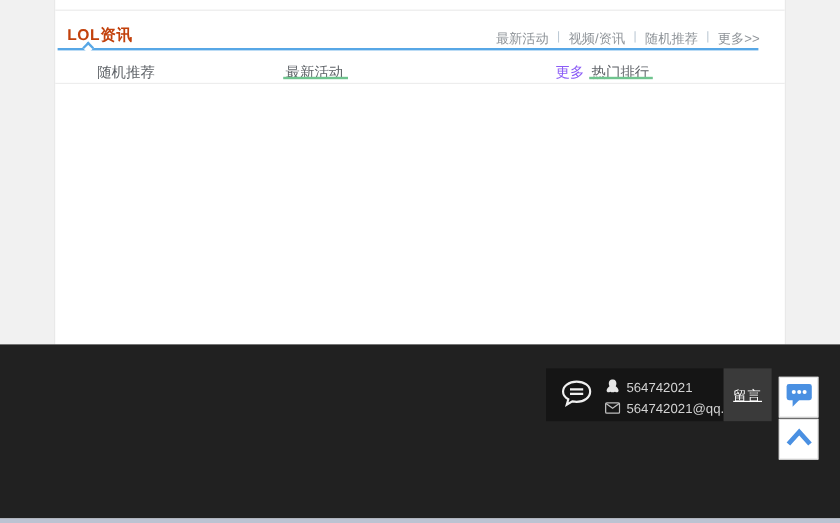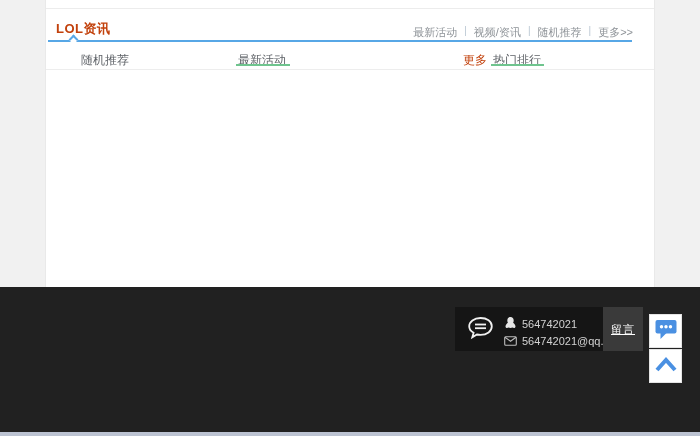--- a/index.html
+++ b/index.html
@@ -31,21 +31,21 @@
     position:absolute; left:2px; top:40px; width:584px; height:2px; background:#57a7e6;
   }
   .blue-caret {
     position:absolute; left:22px; top:-4px; width:7px; height:7px;
     background:#ffffff; border-left:2px solid #57a7e6; border-top:2px solid #57a7e6;
     transform:rotate(45deg);
   }
   .tab { position:absolute; top:52px; font-size:12px; color:#5f6368; cursor:pointer; }
   .tab-l1 { left:0;padding-left:35px; }
   .tab-l2 { left:192px; }
-  .more-link { position:absolute; top:52px; left:417px; font-size:12px; color:#c2410c; cursor:pointer; }
+  .more-link { position:absolute; top:52px; left:417px; font-size:12px; color:#8b5cf6; cursor:pointer; }
   .tab-r { left:447px; }
   .green-underline { position:absolute; top:64px; height:2px; background:#6fc48e; }
   .gu1 { left:190px; width:54px; }
   .gu2 { left:445px; width:53px; }
   .tabs-border { position:absolute; left:0; top:69px; width:100%; height:1px; background:#ededed; }
 
   
   .footer { position:absolute; left:0; top:287px; width:700px; height:145px; background:#212121; }
 
   .contact-box { position:absolute; left:455px; top:20px; width:148px; height:44px; background:#151515; }

